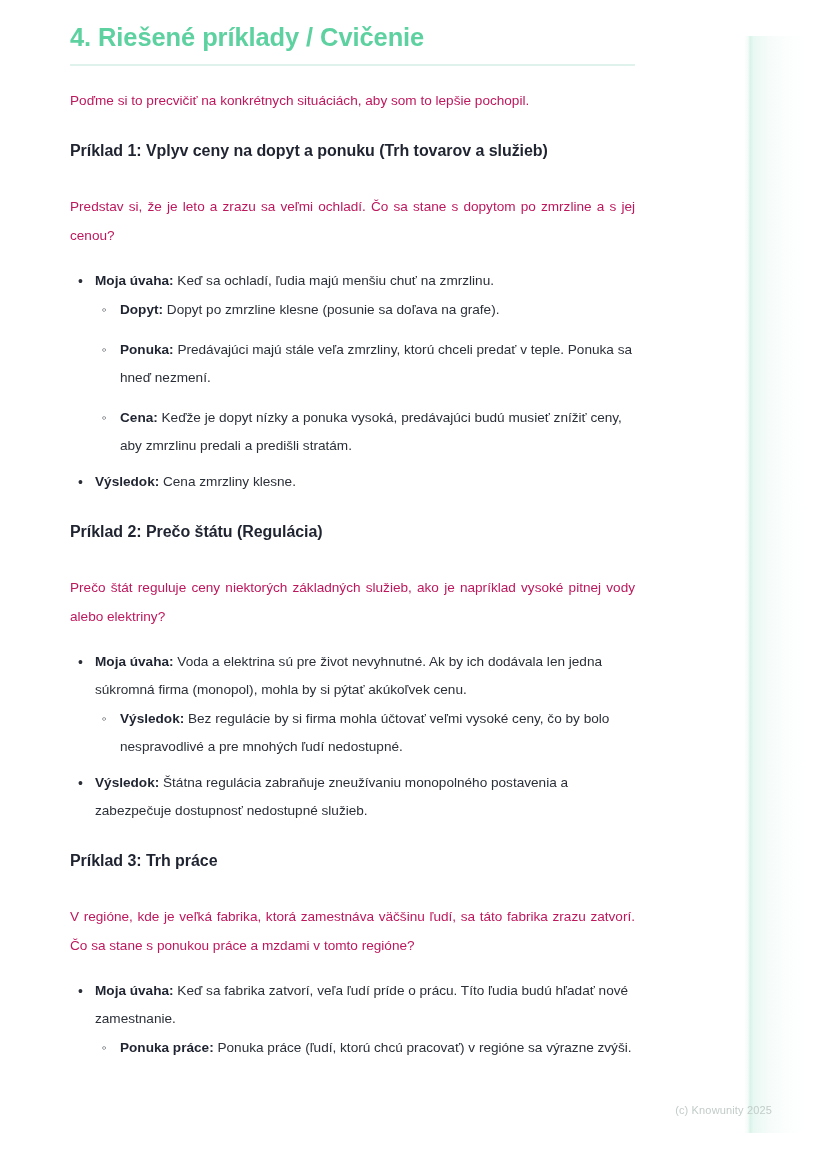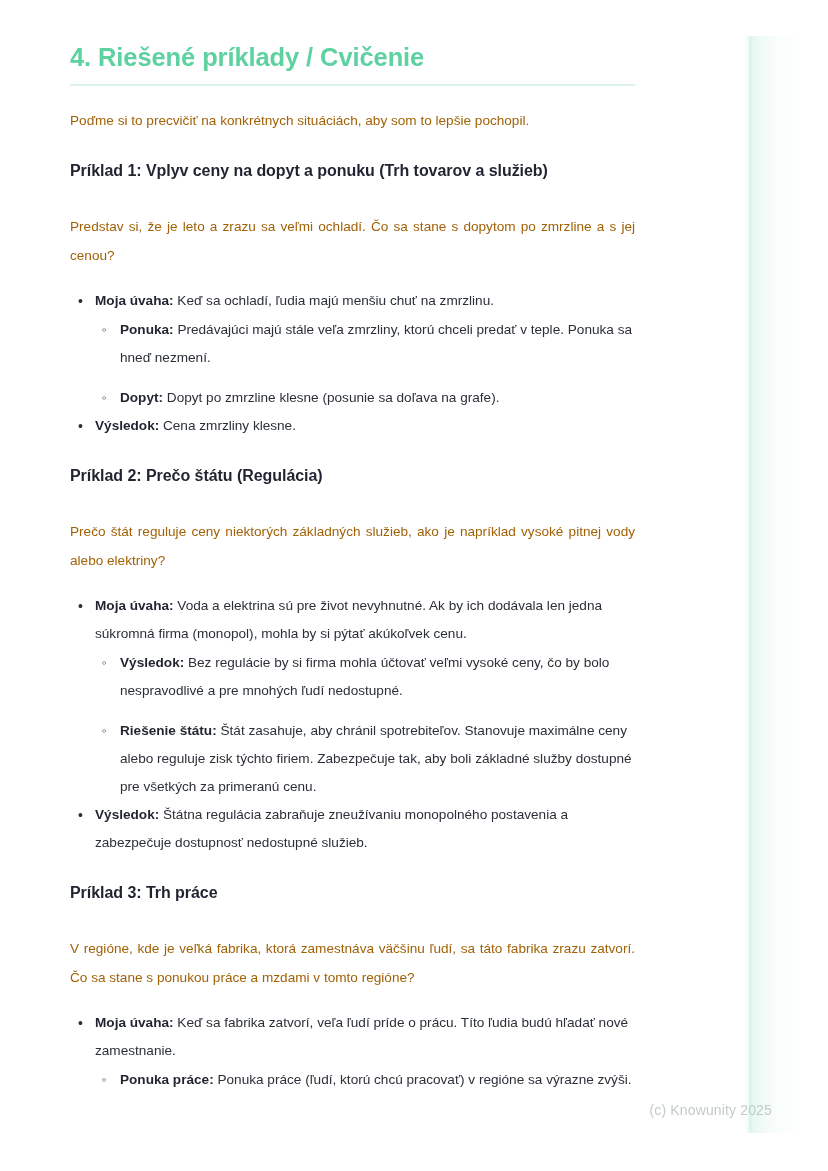--- a/index.html
+++ b/index.html
@@ -39,21 +39,21 @@
     position: absolute;
     left: 0;
     top: 0;
     width: 828px;
     height: 1171px;
   }
 
   .content {
     position: absolute;
     left: 70px;
-    top: 40px;
+    top: 20px;
     width: 565px;
   }
 
   h1.section-title {
     margin: 0;
     padding: 0;
     font-size: 25.5px;
     line-height: 34px;
     font-weight: bold;
     color: #5ed1a0;
@@ -66,21 +66,21 @@
     height: 2px;
     width: 565px;
     background: #dff3ec;
     border: 0;
   }
 
   p.para {
     margin: 0;
     font-size: 13.6px;
     line-height: 29px;
-    color: #a16207;
+    color: #be185d;
     text-align: justify;
     text-justify: inter-word;
   }
   p.para.first { margin-top: 20px; }
   p.para.q { margin-top: 30px; }
 
   h2.example-title {
     margin: 0;
     margin-top: 25px;
     font-size: 16px;
@@ -96,20 +96,21 @@
     margin-top: 17px;
     padding: 0;
   }
   ul.lvl1 > li.item {
     position: relative;
     padding-left: 25px;
     font-size: 13.6px;
     line-height: 28px;
     color: #2b3038;
     margin-bottom: 0;
+    margin-top: 8px;
   }
   ul.lvl1 > li.item::before {
     content: "\2022";
     position: absolute;
     left: 8px;
     top: 0;
     font-size: 14px;
     line-height: 28px;
     color: #2b3038;
   }
@@ -144,21 +145,21 @@
     color: #1f2430;
   }
   .txt { color: #2b3038; }
 
   .footer {
     position: absolute;
     left: 0;
     top: 1103px;
     width: 772px;
     text-align: right;
-    font-size: 14px;
+    font-size: 11px;
     line-height: 14px;
     color: #c2ccc9;
     letter-spacing: 0.15px;
   }
 </style>
 </head>
 <body>
 
 <div class="page">
 
@@ -170,31 +171,31 @@
 
     <hr class="title-rule">
 
     <p class="para first">Poďme si to precvičiť na konkrétnych situáciách, aby som to lepšie pochopil.</p>
 
     <div id="examples-root">
         <h2 class="example-title">Príklad 1: Vplyv ceny na dopyt a ponuku (Trh tovarov a služieb)</h2>
         <p class="para q">Predstav si, že je leto a zrazu sa veľmi ochladí. Čo sa stane s dopytom po zmrzline a s jej cenou?</p>
         <ul class="lvl1">
           <li class="item"><span class="lbl">Moja úvaha:</span><span class="txt"> Keď sa ochladí, ľudia majú menšiu chuť na zmrzlinu.</span><ul class="lvl2">
+              <li class="subitem"><span class="lbl">Dopyt:</span><span class="txt"> Dopyt po zmrzline klesne (posunie sa doľava na grafe).</span></li>
               <li class="subitem"><span class="lbl">Ponuka:</span><span class="txt"> Predávajúci majú stále veľa zmrzliny, ktorú chceli predať v teple. Ponuka sa hneď nezmení.</span></li>
-              <li class="subitem"><span class="lbl">Dopyt:</span><span class="txt"> Dopyt po zmrzline klesne (posunie sa doľava na grafe).</span></li>
+              <li class="subitem"><span class="lbl">Cena:</span><span class="txt"> Keďže je dopyt nízky a ponuka vysoká, predávajúci budú musieť znížiť ceny, aby zmrzlinu predali a predišli stratám.</span></li>
             </ul></li>
           <li class="item"><span class="lbl">Výsledok:</span><span class="txt"> Cena zmrzliny klesne.</span></li>
         </ul>
         <h2 class="example-title">Príklad 2: Prečo štátu (Regulácia)</h2>
         <p class="para q">Prečo štát reguluje ceny niektorých základných služieb, ako je napríklad vysoké pitnej vody alebo elektriny?</p>
         <ul class="lvl1">
           <li class="item"><span class="lbl">Moja úvaha:</span><span class="txt"> Voda a elektrina sú pre život nevyhnutné. Ak by ich dodávala len jedna súkromná firma (monopol), mohla by si pýtať akúkoľvek cenu.</span><ul class="lvl2">
               <li class="subitem"><span class="lbl">Výsledok:</span><span class="txt"> Bez regulácie by si firma mohla účtovať veľmi vysoké ceny, čo by bolo nespravodlivé a pre mnohých ľudí nedostupné.</span></li>
-              <li class="subitem"><span class="lbl">Riešenie štátu:</span><span class="txt"> Štát zasahuje, aby chránil spotrebiteľov. Stanovuje maximálne ceny alebo reguluje zisk týchto firiem. Zabezpečuje tak, aby boli základné služby dostupné pre všetkých za primeranú cenu.</span></li>
             </ul></li>
           <li class="item"><span class="lbl">Výsledok:</span><span class="txt"> Štátna regulácia zabraňuje zneužívaniu monopolného postavenia a zabezpečuje dostupnosť nedostupné služieb.</span></li>
         </ul>
         <h2 class="example-title">Príklad 3: Trh práce</h2>
         <p class="para q">V regióne, kde je veľká fabrika, ktorá zamestnáva väčšinu ľudí, sa táto fabrika zrazu zatvorí. Čo sa stane s ponukou práce a mzdami v tomto regióne?</p>
         <ul class="lvl1">
           <li class="item"><span class="lbl">Moja úvaha:</span><span class="txt"> Keď sa fabrika zatvorí, veľa ľudí príde o prácu. Títo ľudia budú hľadať nové zamestnanie.</span><ul class="lvl2">
               <li class="subitem"><span class="lbl">Ponuka práce:</span><span class="txt"> Ponuka práce (ľudí, ktorú chcú pracovať) v regióne sa výrazne zvýši.</span></li>
             </ul></li>
         </ul>

